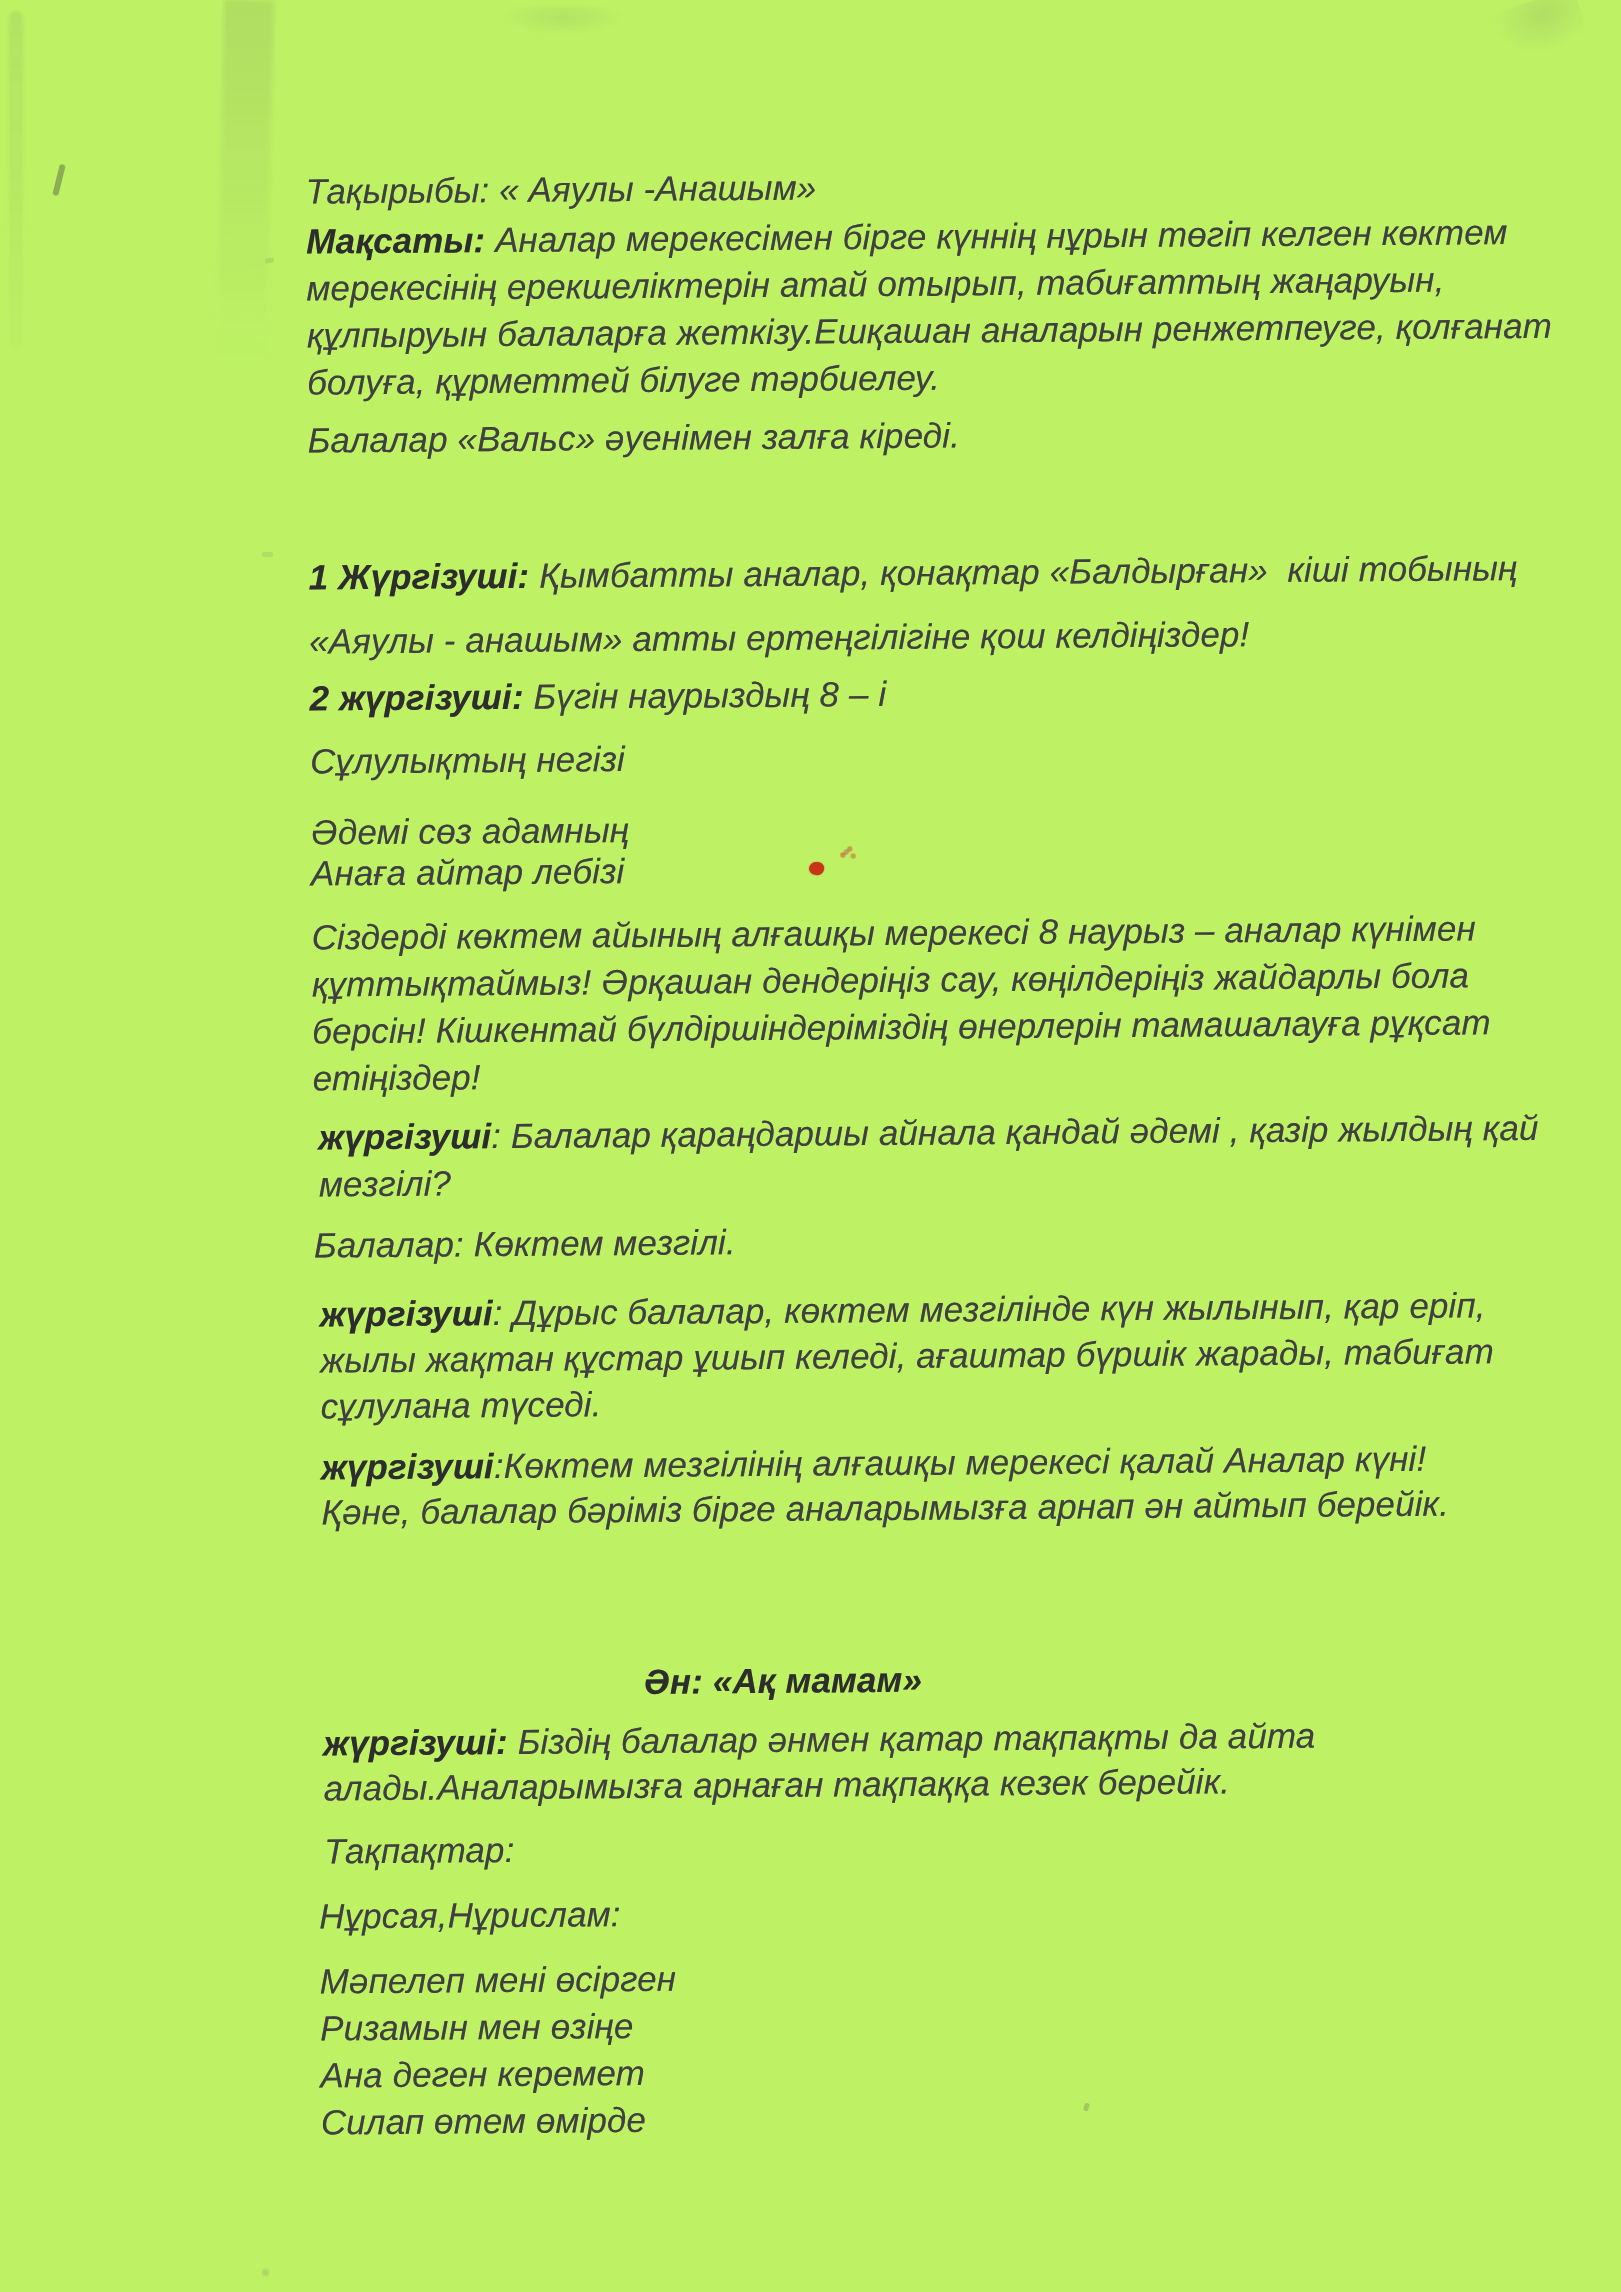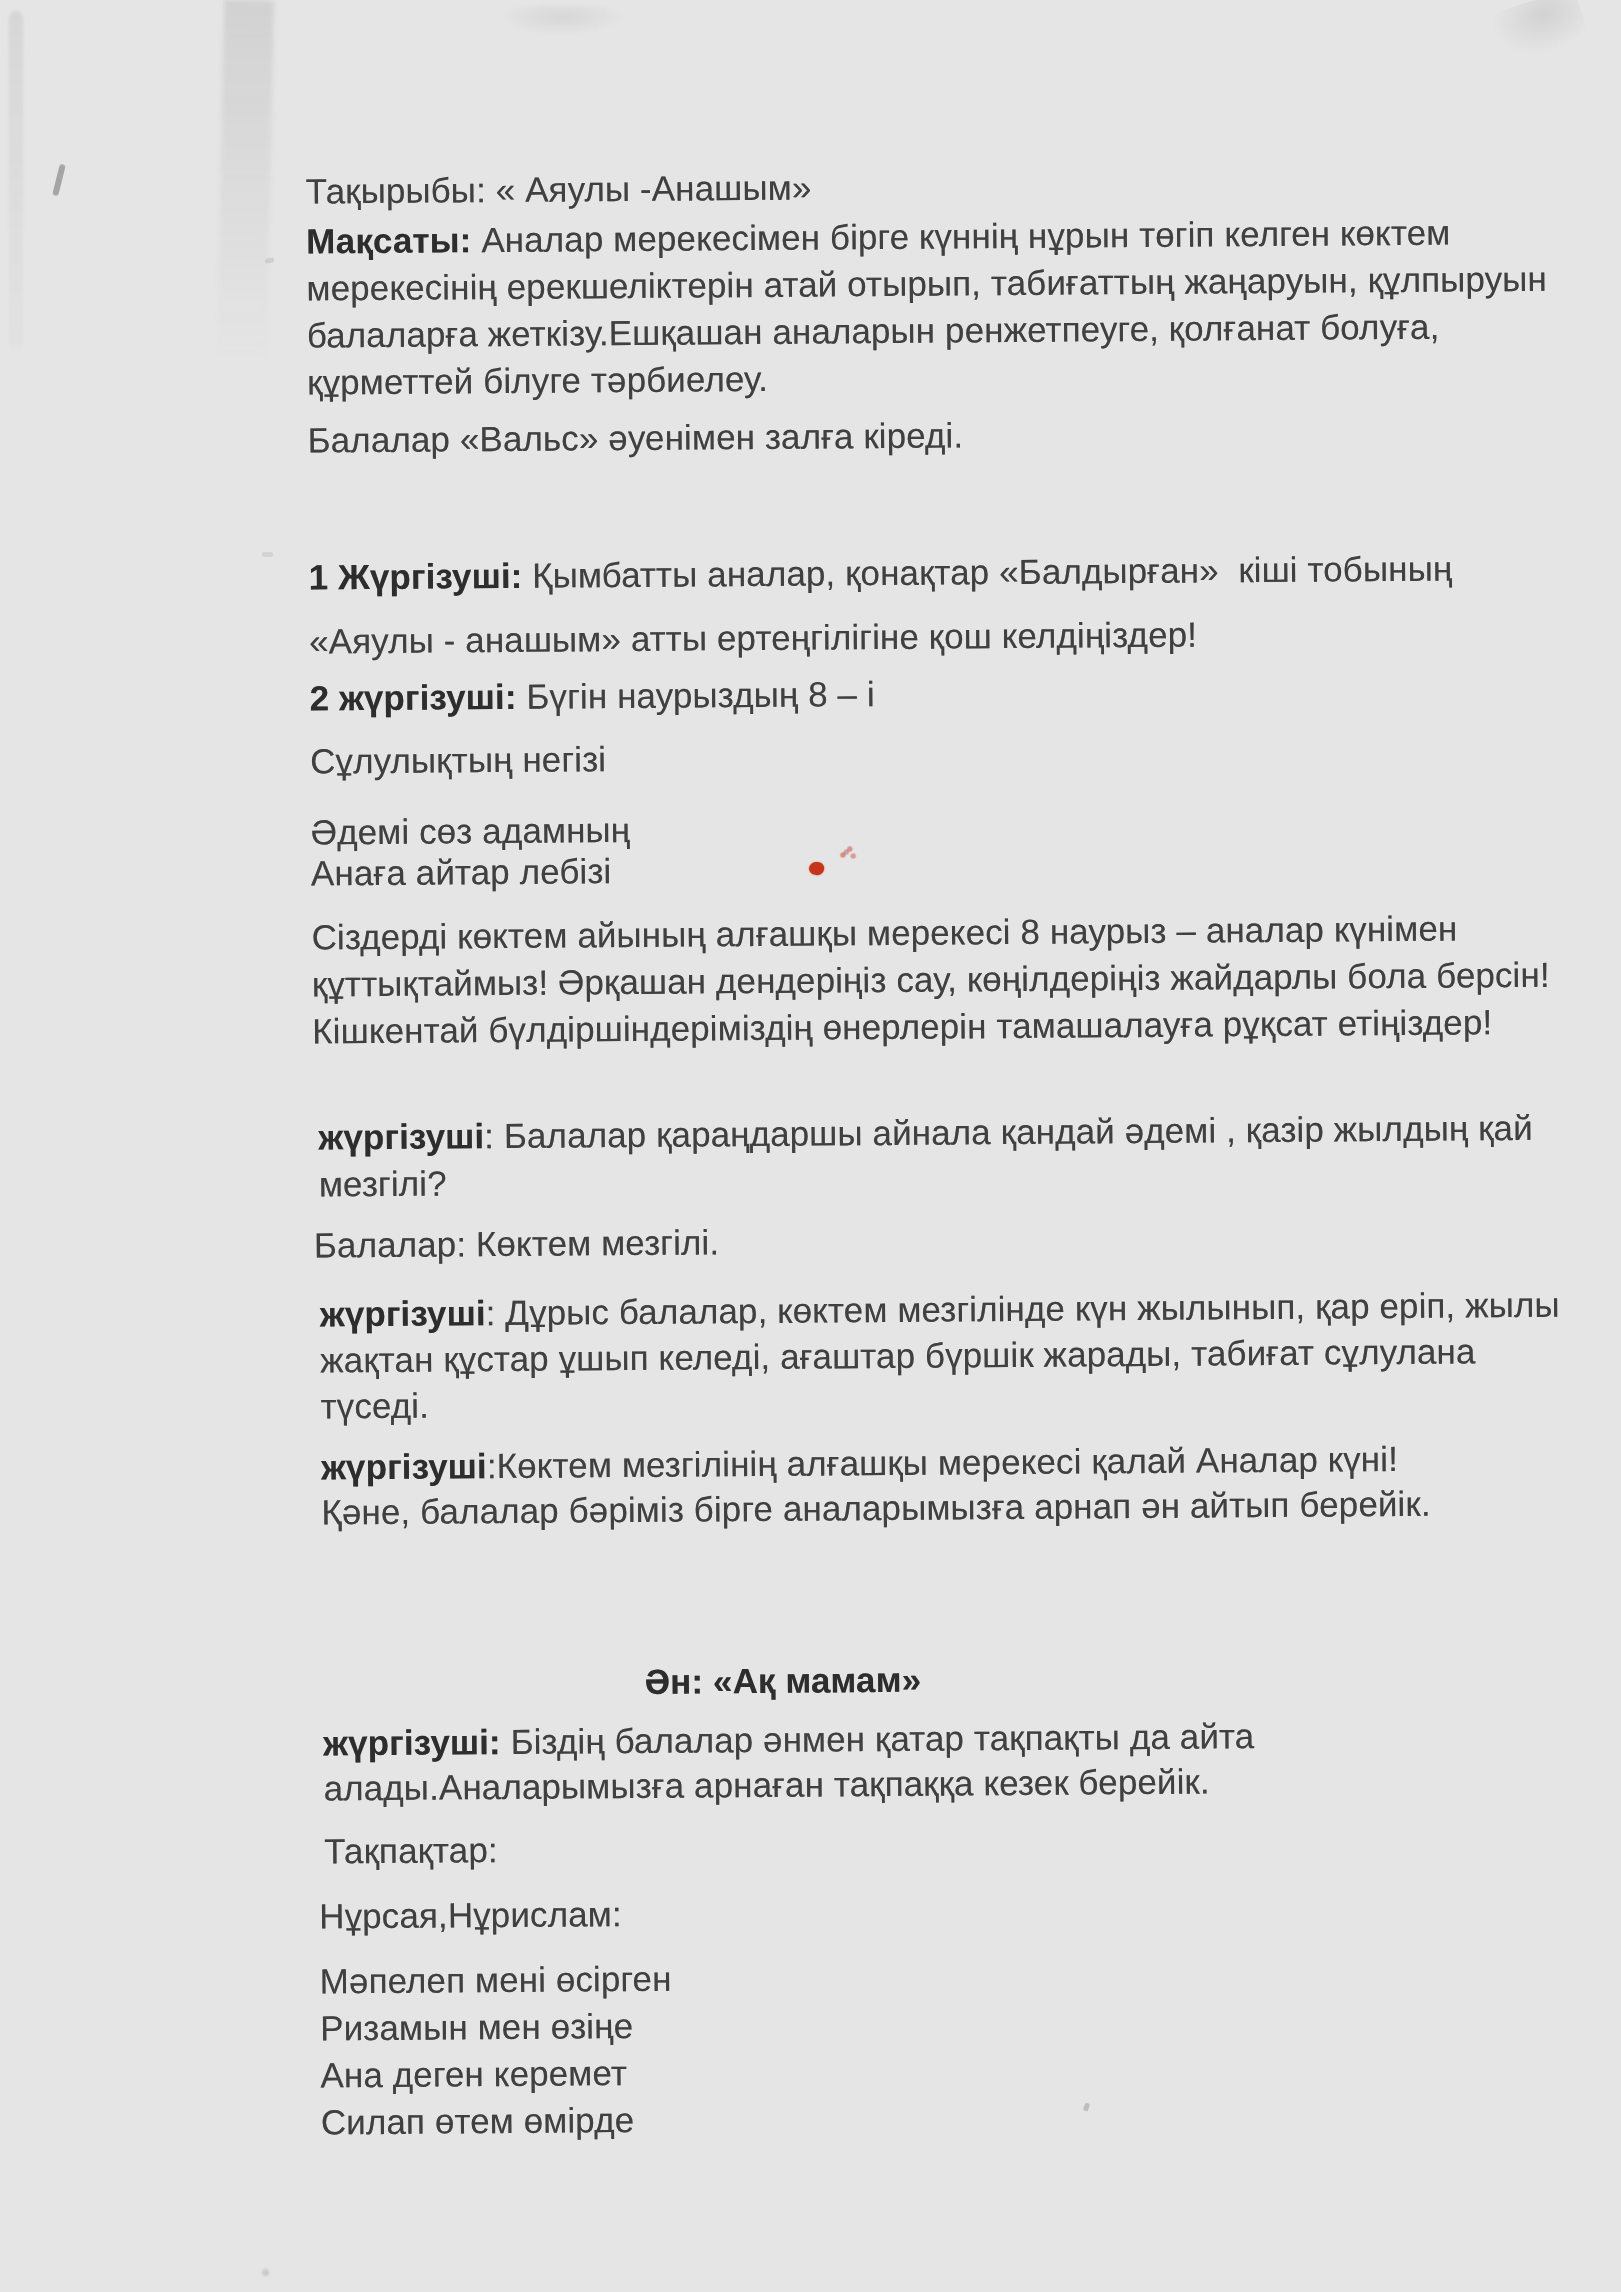--- a/index.html
+++ b/index.html
@@ -3,21 +3,21 @@
 <meta charset="utf-8">
 <style>
   html,body{margin:0;padding:0;}
   body{
     width:1622px;height:2293px;
     background:#ffffff;
     position:relative;
     overflow:hidden;
     font-family:"Liberation Sans","DejaVu Sans",sans-serif;
   }
-  .page{position:absolute;inset:0;background:#e5e5e5;}
+  .page{position:absolute;inset:0;background:#bef264;font-style:italic;}
   .content{
     position:absolute;left:0;top:0;width:1622px;height:2293px;
     transform:rotate(-0.45deg);
     transform-origin:376px 233px;
     color:#404040;
     font-size:35px;
   }
   .block{
     position:absolute;left:306px;width:1263px;
     line-height:47px;

